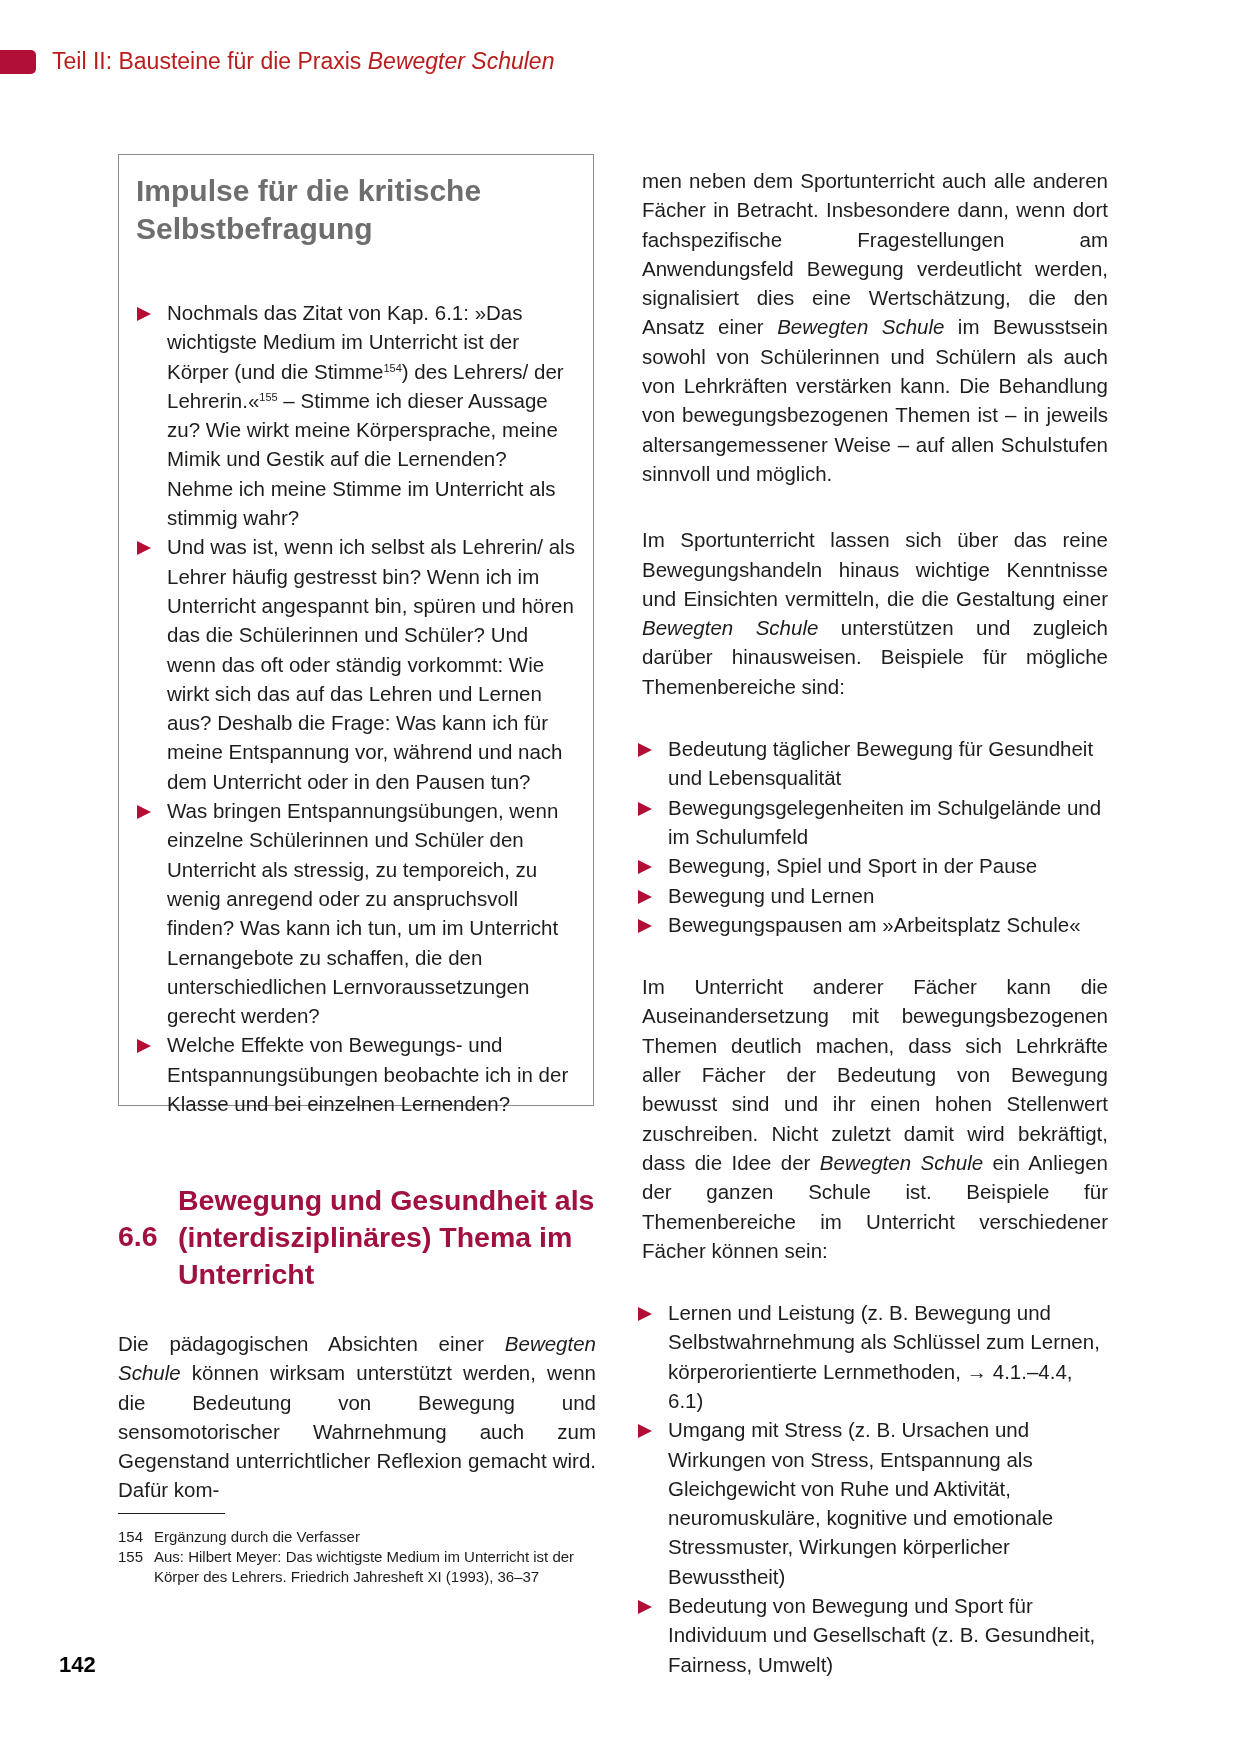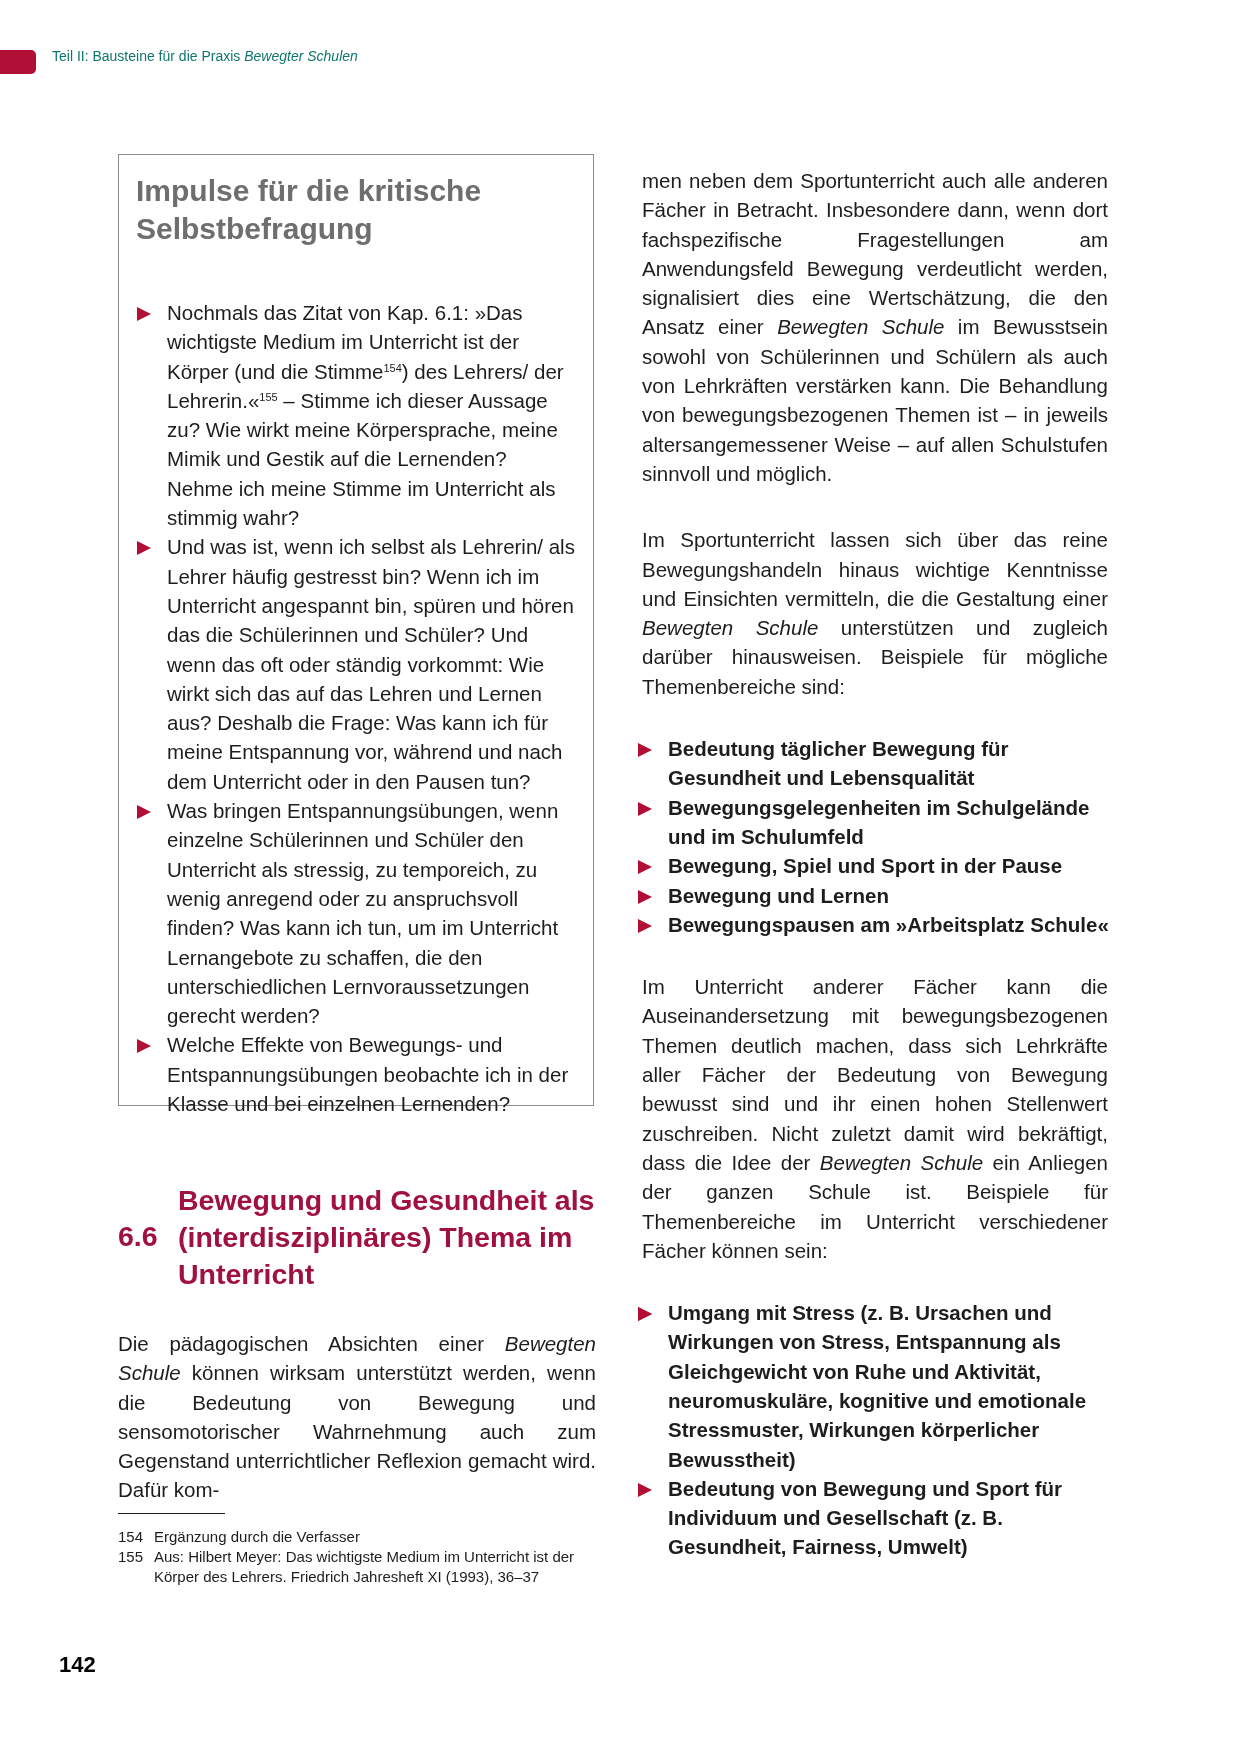--- a/index.html
+++ b/index.html
@@ -1,19 +1,19 @@
 <!DOCTYPE html>
 <html><head>
 <meta charset="utf-8">
 <style>
   html, body { margin: 0; padding: 0; background: #ffffff; }
   body { width: 1240px; height: 1754px; position: relative; overflow: hidden;
          font-family: "Liberation Sans", "DejaVu Sans", sans-serif; color: #1d1d1b; }
   .hdr-bar { position: absolute; left: 0; top: 50px; width: 36px; height: 24px; background: #b10f35; border-radius: 0 5px 5px 0; }
-  .hdr-text { position: absolute; left: 52px; top: 48px; font-size: 14px; color: #0f766e; }
+  .hdr-text { position: absolute; left: 52px; top: 48px; font-size: 23px; color: #b91c1c; }
   .hdr-text i { font-style: italic; }
   .box { position: absolute; left: 118px; top: 154px; width: 476px; height: 952px; border: 1.5px solid #8c8c8c; box-sizing: border-box; }
   .box-title { position: absolute; left: 136px; top: 172px; width: 440px; font-size: 30px; font-weight: bold; color: #6e6e6e; line-height: 38px; }
   ul.bl { list-style: none; margin: 0; padding: 0; }
   ul.bl li { position: relative; padding-left: 30px; font-size: 20.5px; line-height: 29.3px; }
   ul.bl li .tri { position: absolute; left: 0; top: 9px; width: 0; height: 0; border-top: 7px solid transparent; border-bottom: 7px solid transparent; border-left: 14px solid #b10f35; }
   .box-list { position: absolute; left: 137px; top: 270px; width: 440px; margin-top: 28px; }
   .sec-head { position: absolute; left: 118px; top: 1182px; width: 480px; color: #a01040; font-weight: bold; font-size: 28.5px; line-height: 37px; }
   .sec-num { position: absolute; left: 0; top: 0; margin-top: 36px; }
   .sec-title { position: absolute; left: 60px; top: 0; width: 420px; }
@@ -21,21 +21,21 @@
   .para i { font-style: italic; }
   .p-left { position: absolute; left: 118px; top: 1329px; width: 478px; }
   .fn-rule { position: absolute; left: 118px; top: 1513px; width: 107px; height: 1px; background: #1d1d1b; }
   .footnotes { position: absolute; left: 118px; top: 1527px; width: 480px; font-size: 15px; line-height: 20px; }
   .fn { position: relative; padding-left: 36px; }
   .fn-num { position: absolute; left: 0; top: 0; }
   .page-num { position: absolute; left: 59px; top: 1652px; font-size: 22px; font-weight: bold; color: #000000; }
   .right-col { position: absolute; left: 638px; top: 162px; width: 474px; }
   .right-col .para { margin: 4px; }
   .gap { height: 29px; }
-  .r-list { margin: 0; font-weight: bold; }
+  .r-list { margin: 0; }
   sup { font-size: 11px; vertical-align: 7px; line-height: 0; }
 </style>
 </head>
 <body>
 
 <div class="hdr-bar"></div>
 <div class="hdr-text"><span>Teil II: Bausteine für die Praxis </span><i>Bewegter Schulen</i></div>
 
 <div class="box"></div>
 <div class="box-title">Impulse für die kritische Selbstbefragung</div>
@@ -72,17 +72,17 @@
     <li><span class="tri"></span><span>Bedeutung täglicher Bewegung für Gesundheit und Lebensqualität</span></li>
     <li><span class="tri"></span><span>Bewegungsgelegenheiten im Schulgelände und im Schulumfeld</span></li>
     <li><span class="tri"></span><span>Bewegung, Spiel und Sport in der Pause</span></li>
     <li><span class="tri"></span><span>Bewegung und Lernen</span></li>
     <li><span class="tri"></span><span>Bewegungspausen am »Arbeitsplatz Schule«</span></li>
   </ul>
   <div class="gap"></div>
   <p class="para"><span>Im Unterricht anderer Fächer kann die Auseinandersetzung mit bewegungsbezogenen Themen deutlich machen, dass sich Lehrkräfte aller Fächer der Bedeutung von Bewegung bewusst sind und ihr einen hohen Stellenwert zuschreiben. Nicht zuletzt damit wird bekräftigt, dass die Idee der </span><i>Bewegten Schule</i><span> ein Anliegen der ganzen Schule ist. Beispiele für Themenbereiche im Unterricht verschiedener Fächer können sein:</span></p>
   <div class="gap"></div>
   <ul class="bl r-list">
-    <li><span class="tri"></span></li>
+    <li><span class="tri"></span><span>Lernen und Leistung (z. B. Bewegung und Selbstwahrnehmung als Schlüssel zum Lernen, körperorientierte Lernmethoden, → 4.1.–4.4, 6.1)</span></li>
     <li><span class="tri"></span><span>Umgang mit Stress (z. B. Ursachen und Wirkungen von Stress, Entspannung als Gleichgewicht von Ruhe und Aktivität, neuromuskuläre, kognitive und emotionale Stressmuster, Wirkungen körperlicher Bewusstheit)</span></li>
     <li><span class="tri"></span><span>Bedeutung von Bewegung und Sport für Individuum und Gesellschaft (z. B. Gesundheit, Fairness, Umwelt)</span></li>
   </ul>
 </div>
 
 </body></html>

